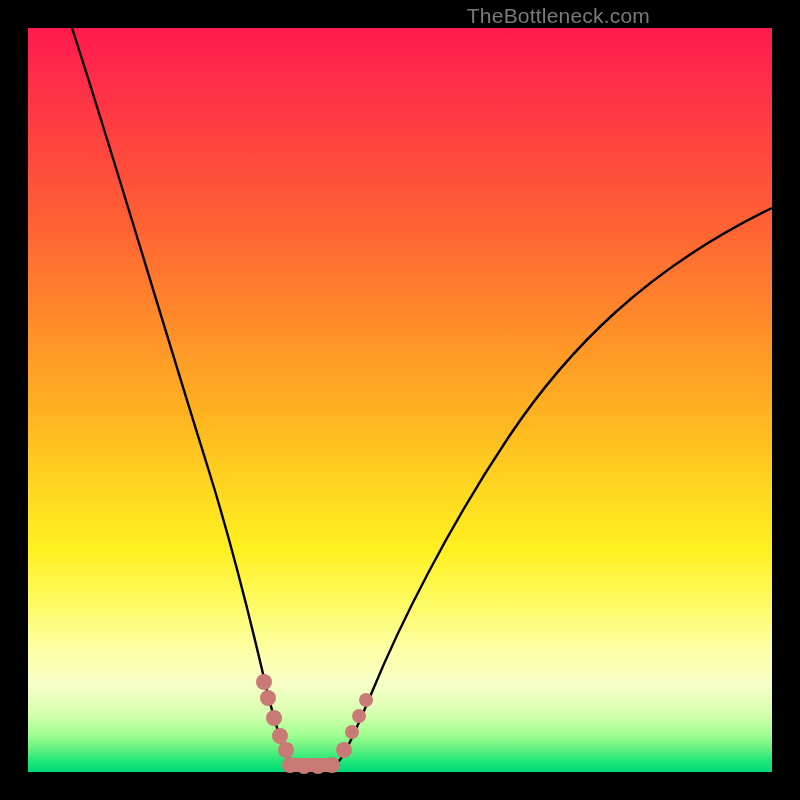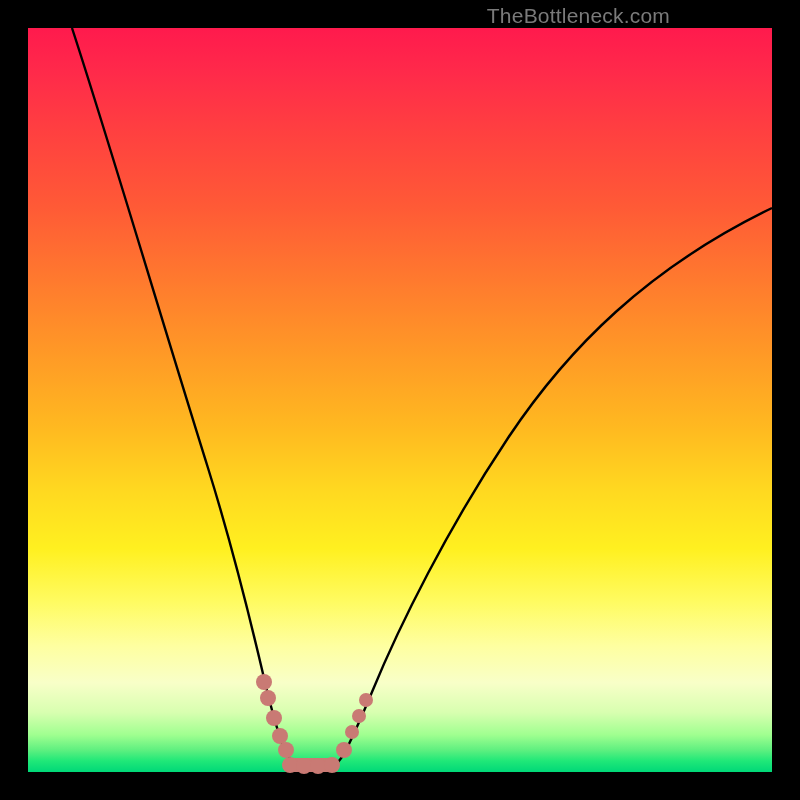--- a/index.html
+++ b/index.html
@@ -9,21 +9,20 @@
     height: 800px;
     background: #000;
     overflow: hidden;
     font-family: Arial, Helvetica, sans-serif;
   }
   .frame {
     position: absolute;
     left: 0; top: 0;
     width: 660px; height: 800px;
     background: #000;
-    padding-left: 20px;
   }
   .plot {
     position: absolute;
     left: 28px;
     top: 28px;
     width: 744px;
     height: 744px;
     
     background: linear-gradient(to bottom,
       #ff1a4d 0%,

